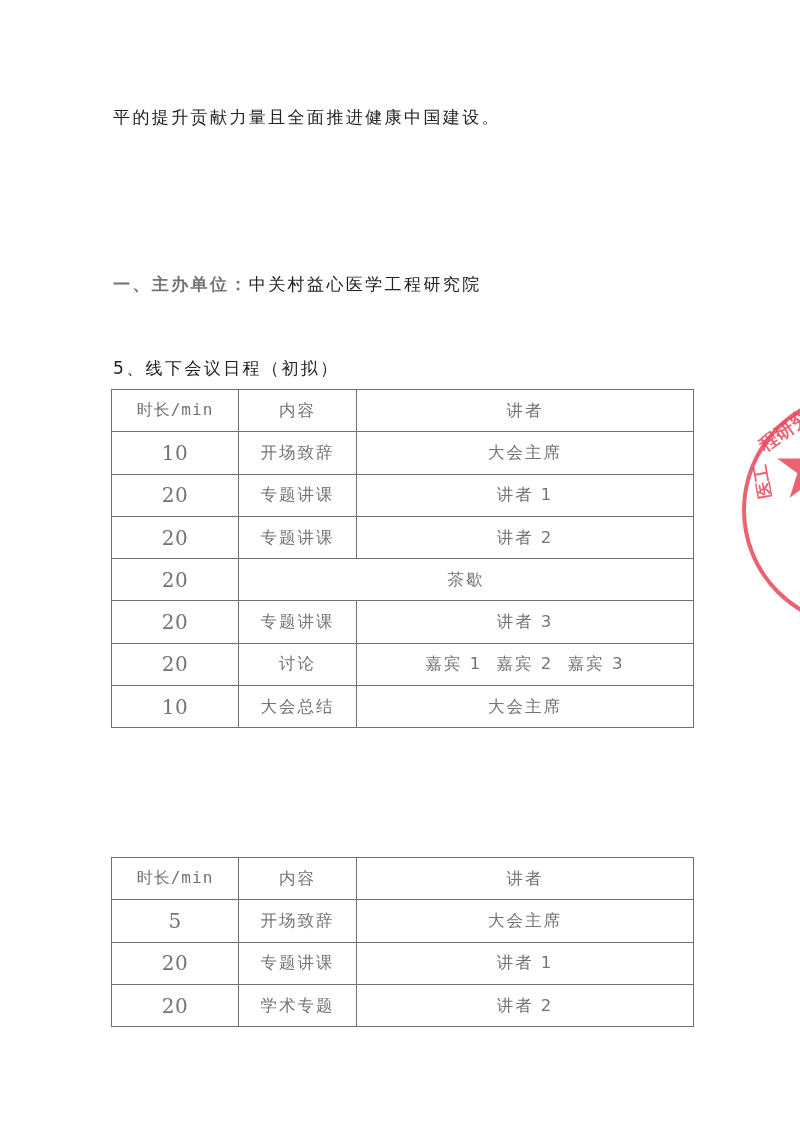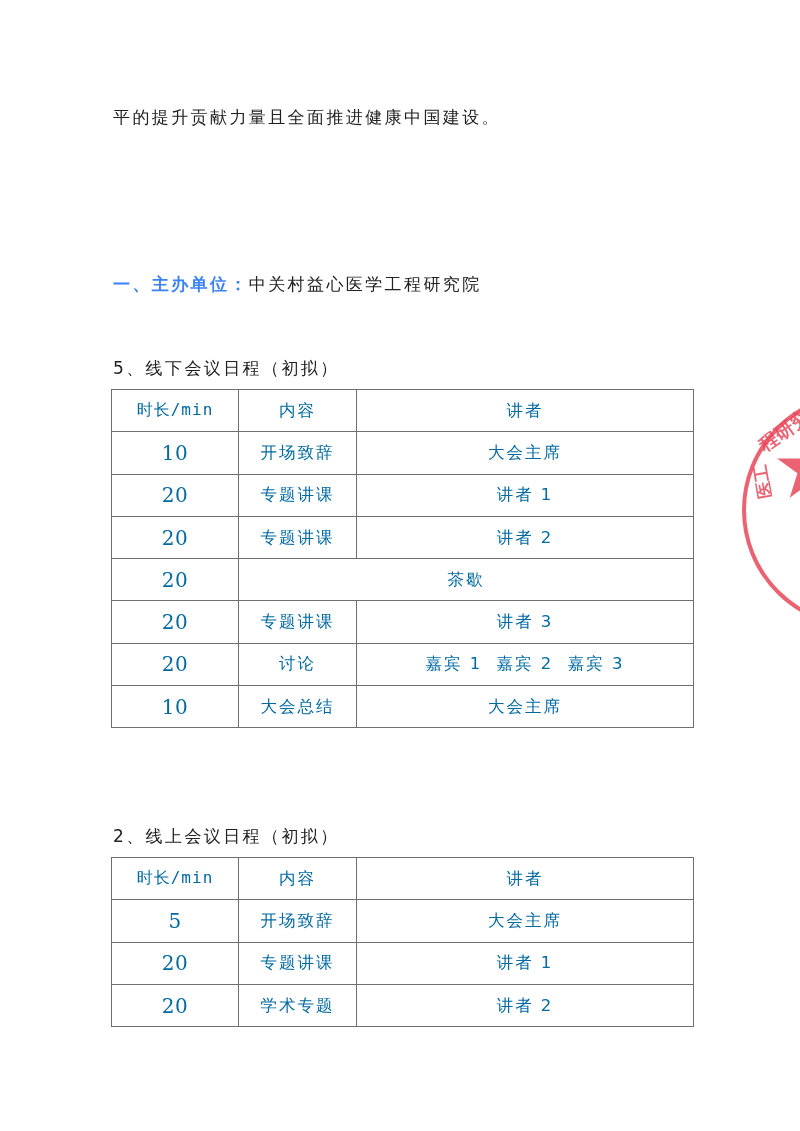--- a/index.html
+++ b/index.html
@@ -25,32 +25,32 @@
       left: 113px;
       font-size: 17px;
       letter-spacing: 2.4px;
       line-height: 22px;
       white-space: nowrap;
       font-family: "DejaVu Sans", "Liberation Sans", sans-serif;
       font-weight: normal;
       color: #222;
     }
     .line.indent { left: 151px; }
-    .bold { font-weight: bold; color: #3b82f6; }
+    .bold { font-weight: bold; color: #737373; }
 
     table.schedule {
       position: absolute;
       left: 111px;
       width: 582px;
       border-collapse: collapse;
       table-layout: fixed;
       font-family: "DejaVu Sans", "Liberation Sans", sans-serif;
       font-size: 16.5px;
       letter-spacing: 2px;
-      color: #0369a1;
+      color: #737373;
     }
     table.schedule col.c1 { width: 127px; }
     table.schedule col.c2 { width: 118px; }
     table.schedule col.c3 { width: 337px; }
     table.schedule td {
       border: 1.3px solid #6f6f6f;
       height: 41.3px;
       padding: 0;
       text-align: center;
       vertical-align: middle;
@@ -156,21 +156,20 @@
         <td style="white-space:pre;">嘉宾 1  嘉宾 2  嘉宾 3</td>
       </tr>
       <tr>
         <td class="num">10</td>
         <td>大会总结</td>
         <td>大会主席</td>
       </tr>
     </tbody>
   </table>
 
-  <div class="line" style="top:825px;">2、线上会议日程（初拟）</div>
 
   <table class="schedule" id="tbl-online">
     <colgroup>
         <col class="c1">
         <col class="c2">
         <col class="c3">
       </colgroup>
     <tbody>
       <tr>
         <td class="hdr-dur">时长/min</td>

